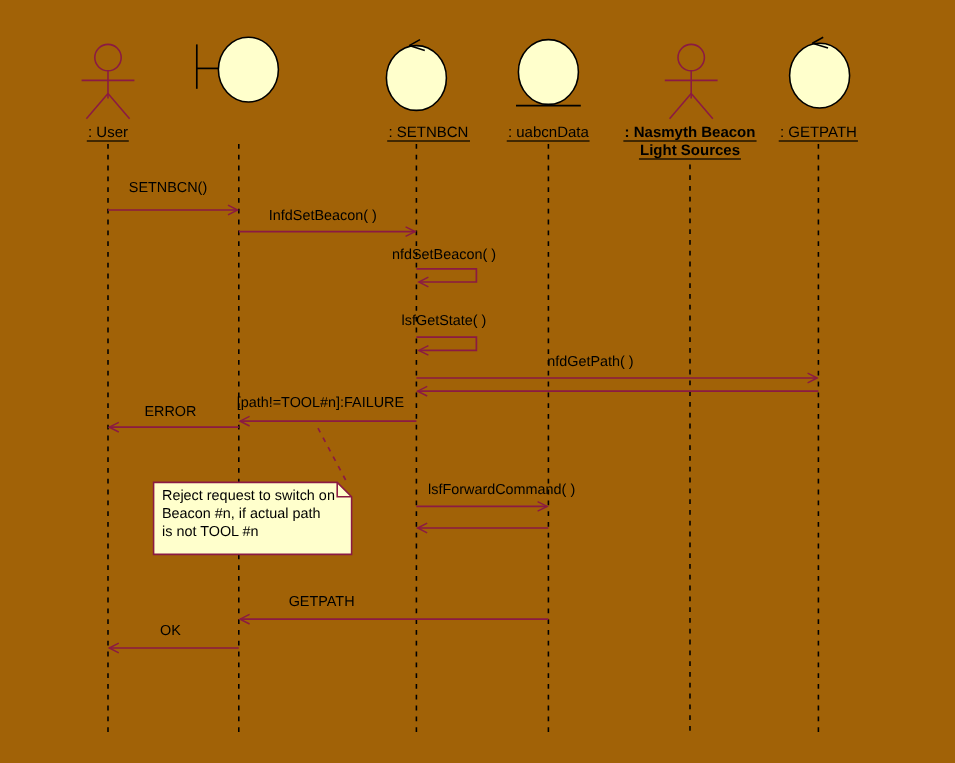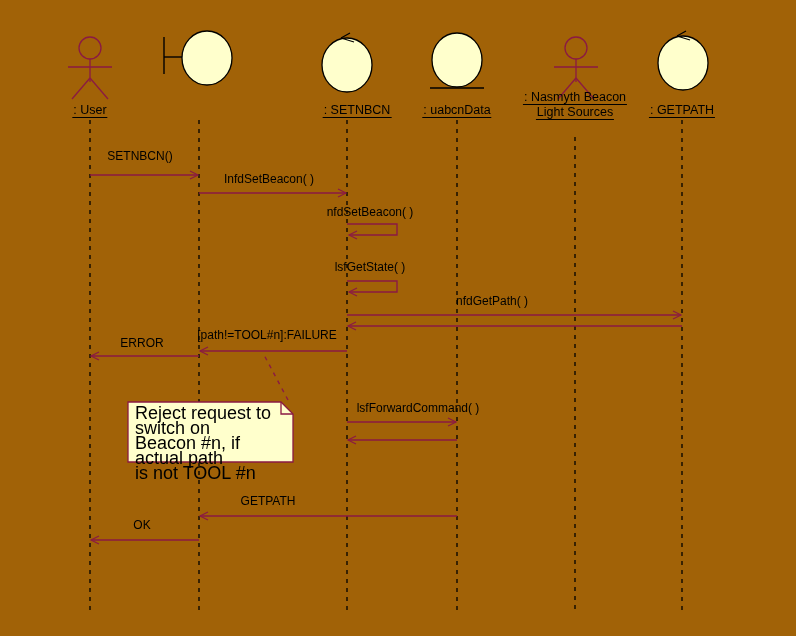--- a/index.html
+++ b/index.html
@@ -42,21 +42,21 @@
     line-height: 14px;
   }
   .head-name span {
     border-bottom: 1px solid #000;
     display: inline-block;
     padding: 0 1px;
   }
   .note-text {
     position: absolute;
     font-family: "Liberation Sans", sans-serif;
-    font-size: 18px;
+    font-size: 12px;
     color: #000000;
     line-height: 15px;
     white-space: pre-line;
   }
 </style>
 </head>
 <body>
 
 <div id="canvas">
 
@@ -155,21 +155,21 @@
 
   <div class="head-name" style="left:90px;  top:103px;">
     <span>: User</span>
   </div>
   <div class="head-name" style="left:357px; top:103px;">
     <span>: SETNBCN</span>
   </div>
   <div class="head-name" style="left:457px; top:103px;">
     <span>: uabcnData</span>
   </div>
-  <div class="head-name" style="left:575px; top:90px;">
+  <div class="head-name" style="left:575px; top:103px;font-weight:bold;">
     <span>: Nasmyth Beacon</span><br>
     <span>Light Sources</span>
   </div>
   <div class="head-name" style="left:682px; top:103px;">
     <span>: GETPATH</span>
   </div>
 
   <div class="lbl center" style="left:140px; top:150px;">SETNBCN()</div>
   <div class="lbl center" style="left:269px; top:173px;">InfdSetBeacon( )</div>
   <div class="lbl center" style="left:370px; top:206px;">nfdSetBeacon( )</div>

